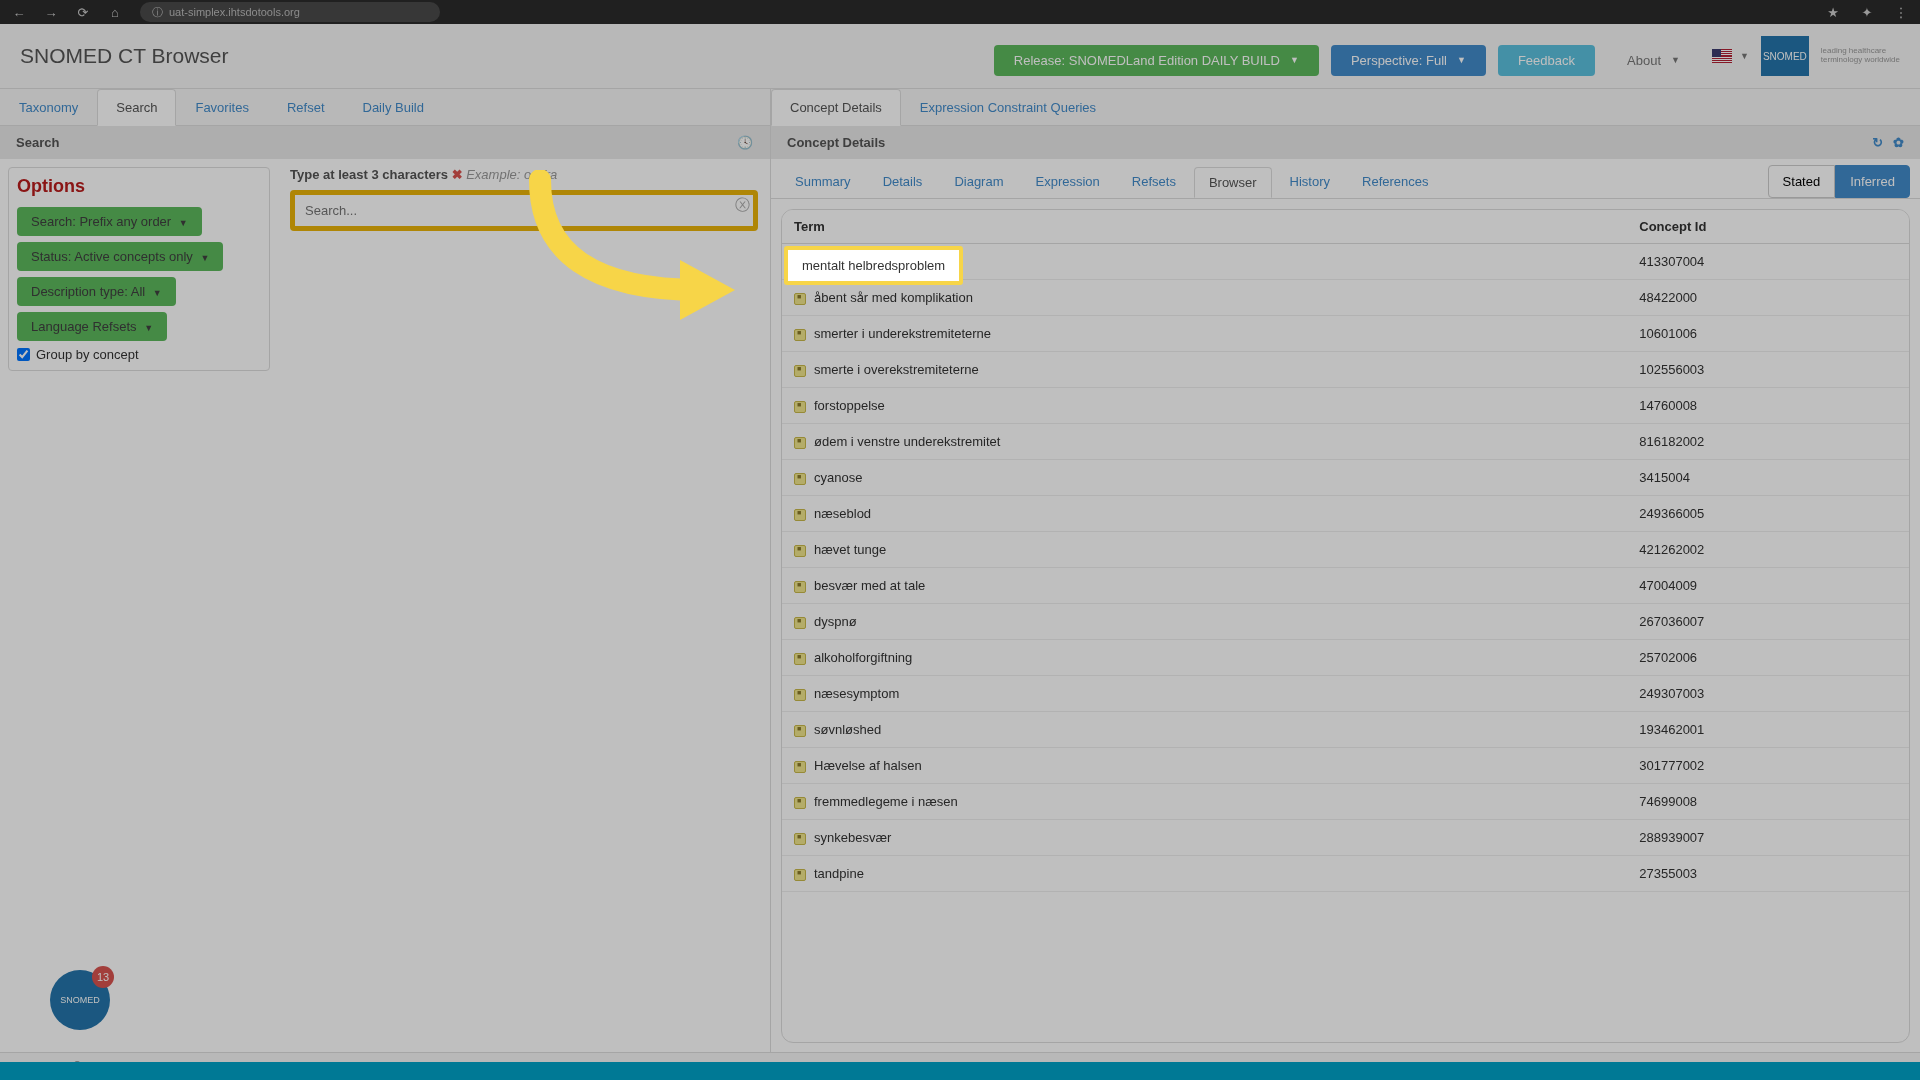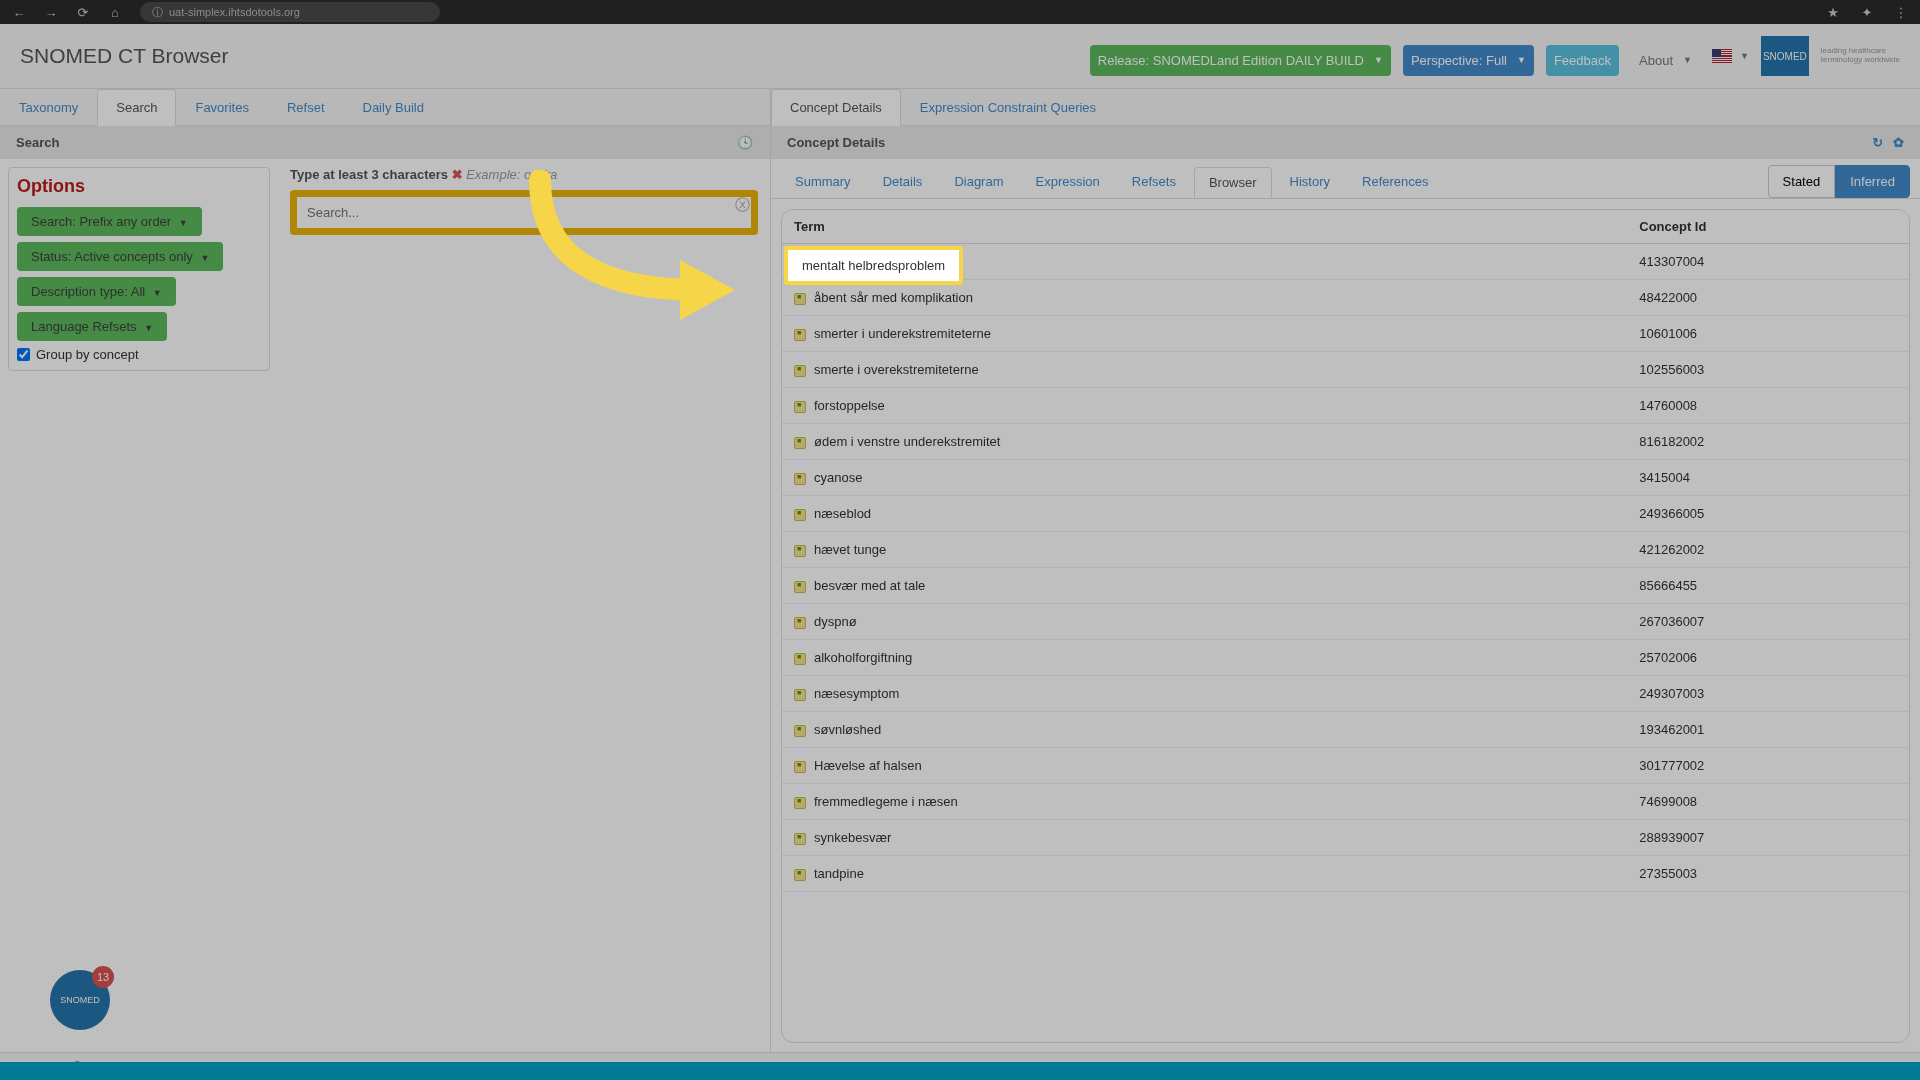--- a/index.html
+++ b/index.html
@@ -6,21 +6,21 @@
 body { font-family: -apple-system, "Helvetica Neue", Arial, sans-serif; font-size: 13px; color: #333; background: #fff; width: 1920px; height: 1080px; overflow: hidden; position: relative; }
 .overlay { position: absolute; inset: 0; background: rgba(0,0,0,0.25); z-index: 50; pointer-events: none; }
 .browser-chrome { background: #2b2b2b; height: 24px; display: flex; align-items: center; padding: 0 10px; }
 .chrome-icons { display: flex; gap: 14px; align-items: center; color: #ccc; }
 .chrome-icon { width: 18px; height: 18px; display: flex; align-items: center; justify-content: center; cursor: pointer; }
 .url-pill { margin-left: 16px; background: #4a4a4a; border-radius: 14px; height: 20px; padding: 0 12px; display: flex; align-items: center; color: #bbb; font-size: 11px; min-width: 300px; }
 .chrome-right { margin-left: auto; display: flex; gap: 16px; color: #ccc; }
 .topbar { background: #f6f6f6; border-bottom: 1px solid #ddd; padding: 12px 20px; display: flex; align-items: center; }
 .brand { font-size: 21px; font-weight: 400; color: #555; }
 .topbar-right { margin-left: auto; display: flex; align-items: center; gap: 12px; }
-.btn { padding: 8px 8px; border-radius: 4px; font-size: 13px; cursor: pointer; border: none; display: inline-flex; align-items: center; gap: 6px; margin-top: 8px; }
+.btn { padding: 8px 20px; border-radius: 4px; font-size: 13px; cursor: pointer; border: none; display: inline-flex; align-items: center; gap: 6px; margin-top: 8px; }
 .btn-green { background: #5cb85c; color: #fff; }
 .btn-blue { background: #428bca; color: #fff; }
 .btn-lightblue { background: #5bc0de; color: #fff; }
 .btn-link { background: transparent; color: #777; }
 .flag { width: 20px; height: 14px; background: linear-gradient(to bottom, #b22234 0%, #b22234 7%, #fff 7%, #fff 15%, #b22234 15%, #b22234 23%, #fff 23%, #fff 31%, #b22234 31%, #b22234 38%, #fff 38%, #fff 46%, #b22234 46%, #b22234 54%, #fff 54%, #fff 62%, #b22234 62%, #b22234 69%, #fff 69%, #fff 77%, #b22234 77%, #b22234 85%, #fff 85%, #fff 92%, #b22234 92%); position: relative; }
 .flag::before { content:''; position:absolute; left:0; top:0; width:9px; height:8px; background:#3c3b6e; }
 .logo-box { width: 48px; height: 40px; background: #2475ab; color: #fff; font-size: 10px; display: flex; flex-direction: column; align-items: center; justify-content: center; }
 .logo-tag { font-size: 8px; color: #999; line-height: 1.1; }
 .main { display: flex; height: calc(100% - 24px - 64px - 28px); }
 .left-pane { width: 771px; border-right: 1px solid #ddd; display: flex; flex-direction: column; }
@@ -33,21 +33,21 @@
 .options-area { display: flex; }
 .options-sidebar { width: 262px; border: 1px solid #ddd; border-radius: 4px; margin: 8px; padding: 8px; background: #fff; }
 .options-title { font-weight: 700; font-size: 18px; color: #b91c1c; margin-bottom: 10px; }
 .opt-btn { display: block; background: #5cb85c; color: #404040; padding: 7px 14px; margin-bottom: 6px; border-radius: 4px; font-size: 13px; cursor: pointer; width: max-content; }
 .checkbox-row { display: flex; align-items: center; gap: 6px; font-size: 13px; color: #333; margin-top: 4px; }
 .search-col { flex: 1; padding: 8px 12px; }
 .hint { color: #555; font-size: 13px; font-weight: 600; margin-bottom: 8px; }
 .hint .ex { color: #999; font-style: italic; font-weight: 400; }
 .hint .x { color: #d9534f; font-weight: bold; }
 .search-wrap { position: relative; }
-.search-input { width: 100%; padding: 8px 30px 8px 10px; border: 7px solid #eab308; border-radius: 4px; font-size: 13px; }
+.search-input { width: 100%; padding: 8px 30px 8px 10px; border: 5px solid #eab308; border-radius: 4px; font-size: 13px; }
 .clear-x { position: absolute; right: 8px; top: 6px; color: #aaa; cursor: pointer; font-size: 15px; }
 .detail-tabs { display: flex; gap: 4px; padding: 6px 10px 0 10px; border-bottom: 1px solid #ddd; align-items:center; }
 .dtab { padding: 7px 14px; color: #428bca; cursor: pointer; font-size: 13px; }
 .dtab.active { color: #555; border: 1px solid #ddd; border-bottom: 1px solid #fff; border-radius: 4px 4px 0 0; background: #fff; margin-bottom: -1px; }
 .view-toggle { margin-left: auto; display: flex; }
 .view-btn { padding: 8px 14px; border: 1px solid #ccc; font-size: 13px; cursor: pointer; background: #fff; }
 .view-btn:first-child { border-radius: 4px 0 0 4px; }
 .view-btn:last-child { border-radius: 0 4px 4px 0; }
 .view-btn.active { background: #428bca; color: #fff; border-color: #428bca; }
 .table-wrap { flex: 1; overflow: auto; border: 1px solid #ddd; margin: 10px; border-radius: 12px; }
@@ -224,21 +224,21 @@
             <tr>
               <td class="term-cell"><span class="status-icon"></span>næseblod</td>
               <td>249366005</td>
             </tr>
             <tr>
               <td class="term-cell"><span class="status-icon"></span>hævet tunge</td>
               <td>421262002</td>
             </tr>
             <tr>
               <td class="term-cell"><span class="status-icon"></span>besvær med at tale</td>
-              <td>85666455</td>
+              <td>47004009</td>
             </tr>
             <tr>
               <td class="term-cell"><span class="status-icon"></span>dyspnø</td>
               <td>267036007</td>
             </tr>
             <tr>
               <td class="term-cell"><span class="status-icon"></span>alkoholforgiftning</td>
               <td>25702006</td>
             </tr>
             <tr>

